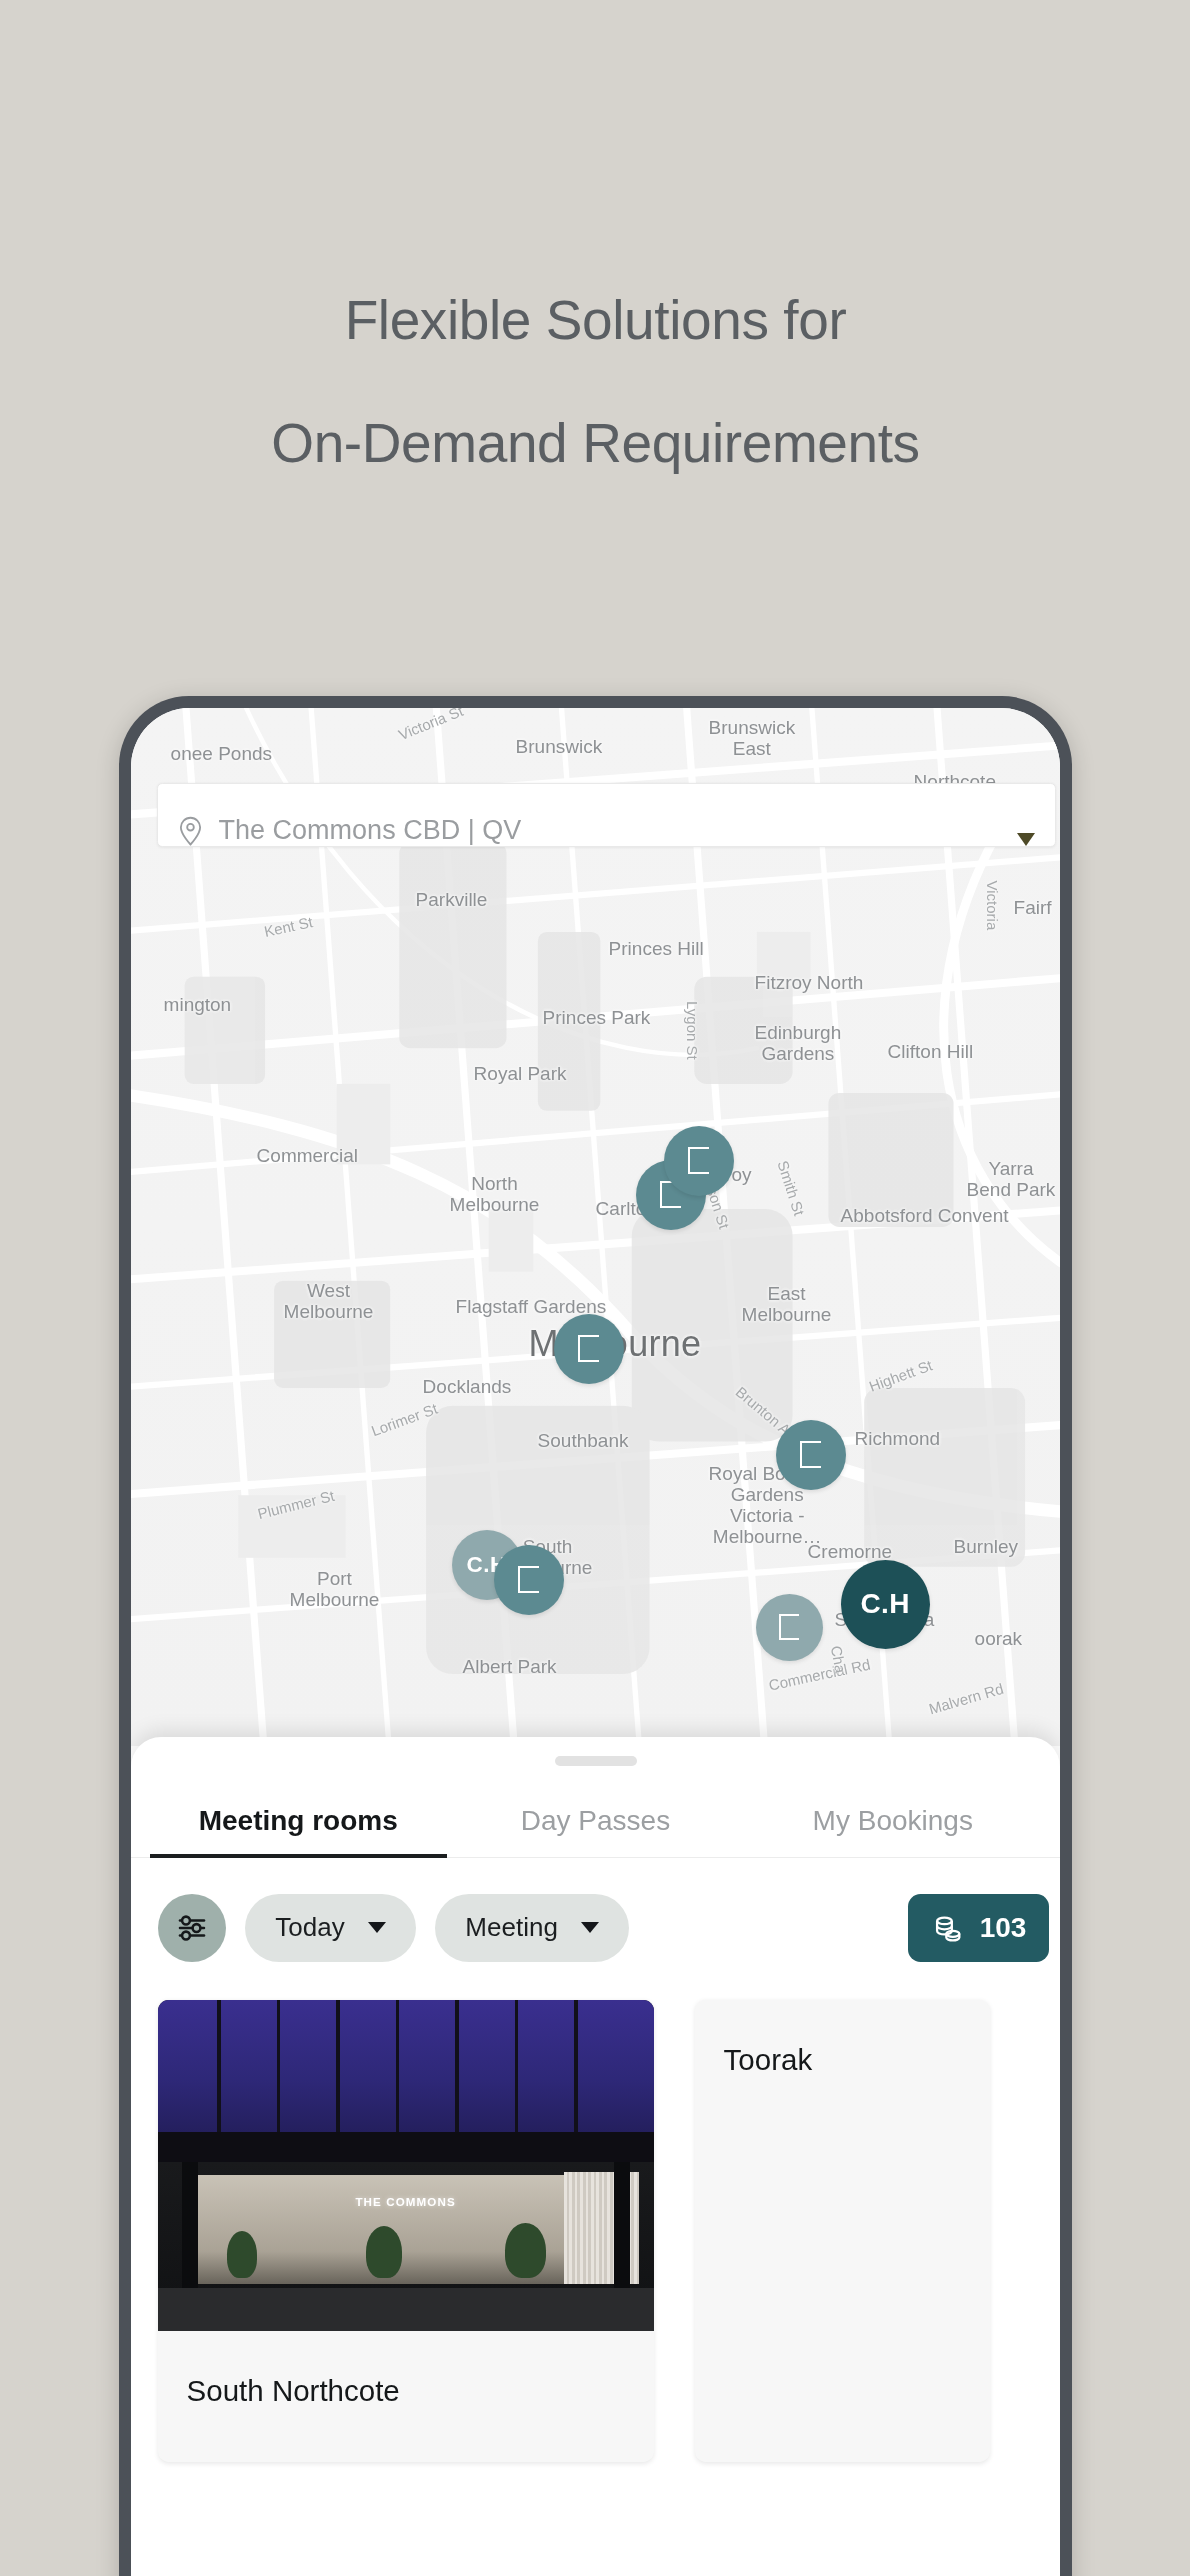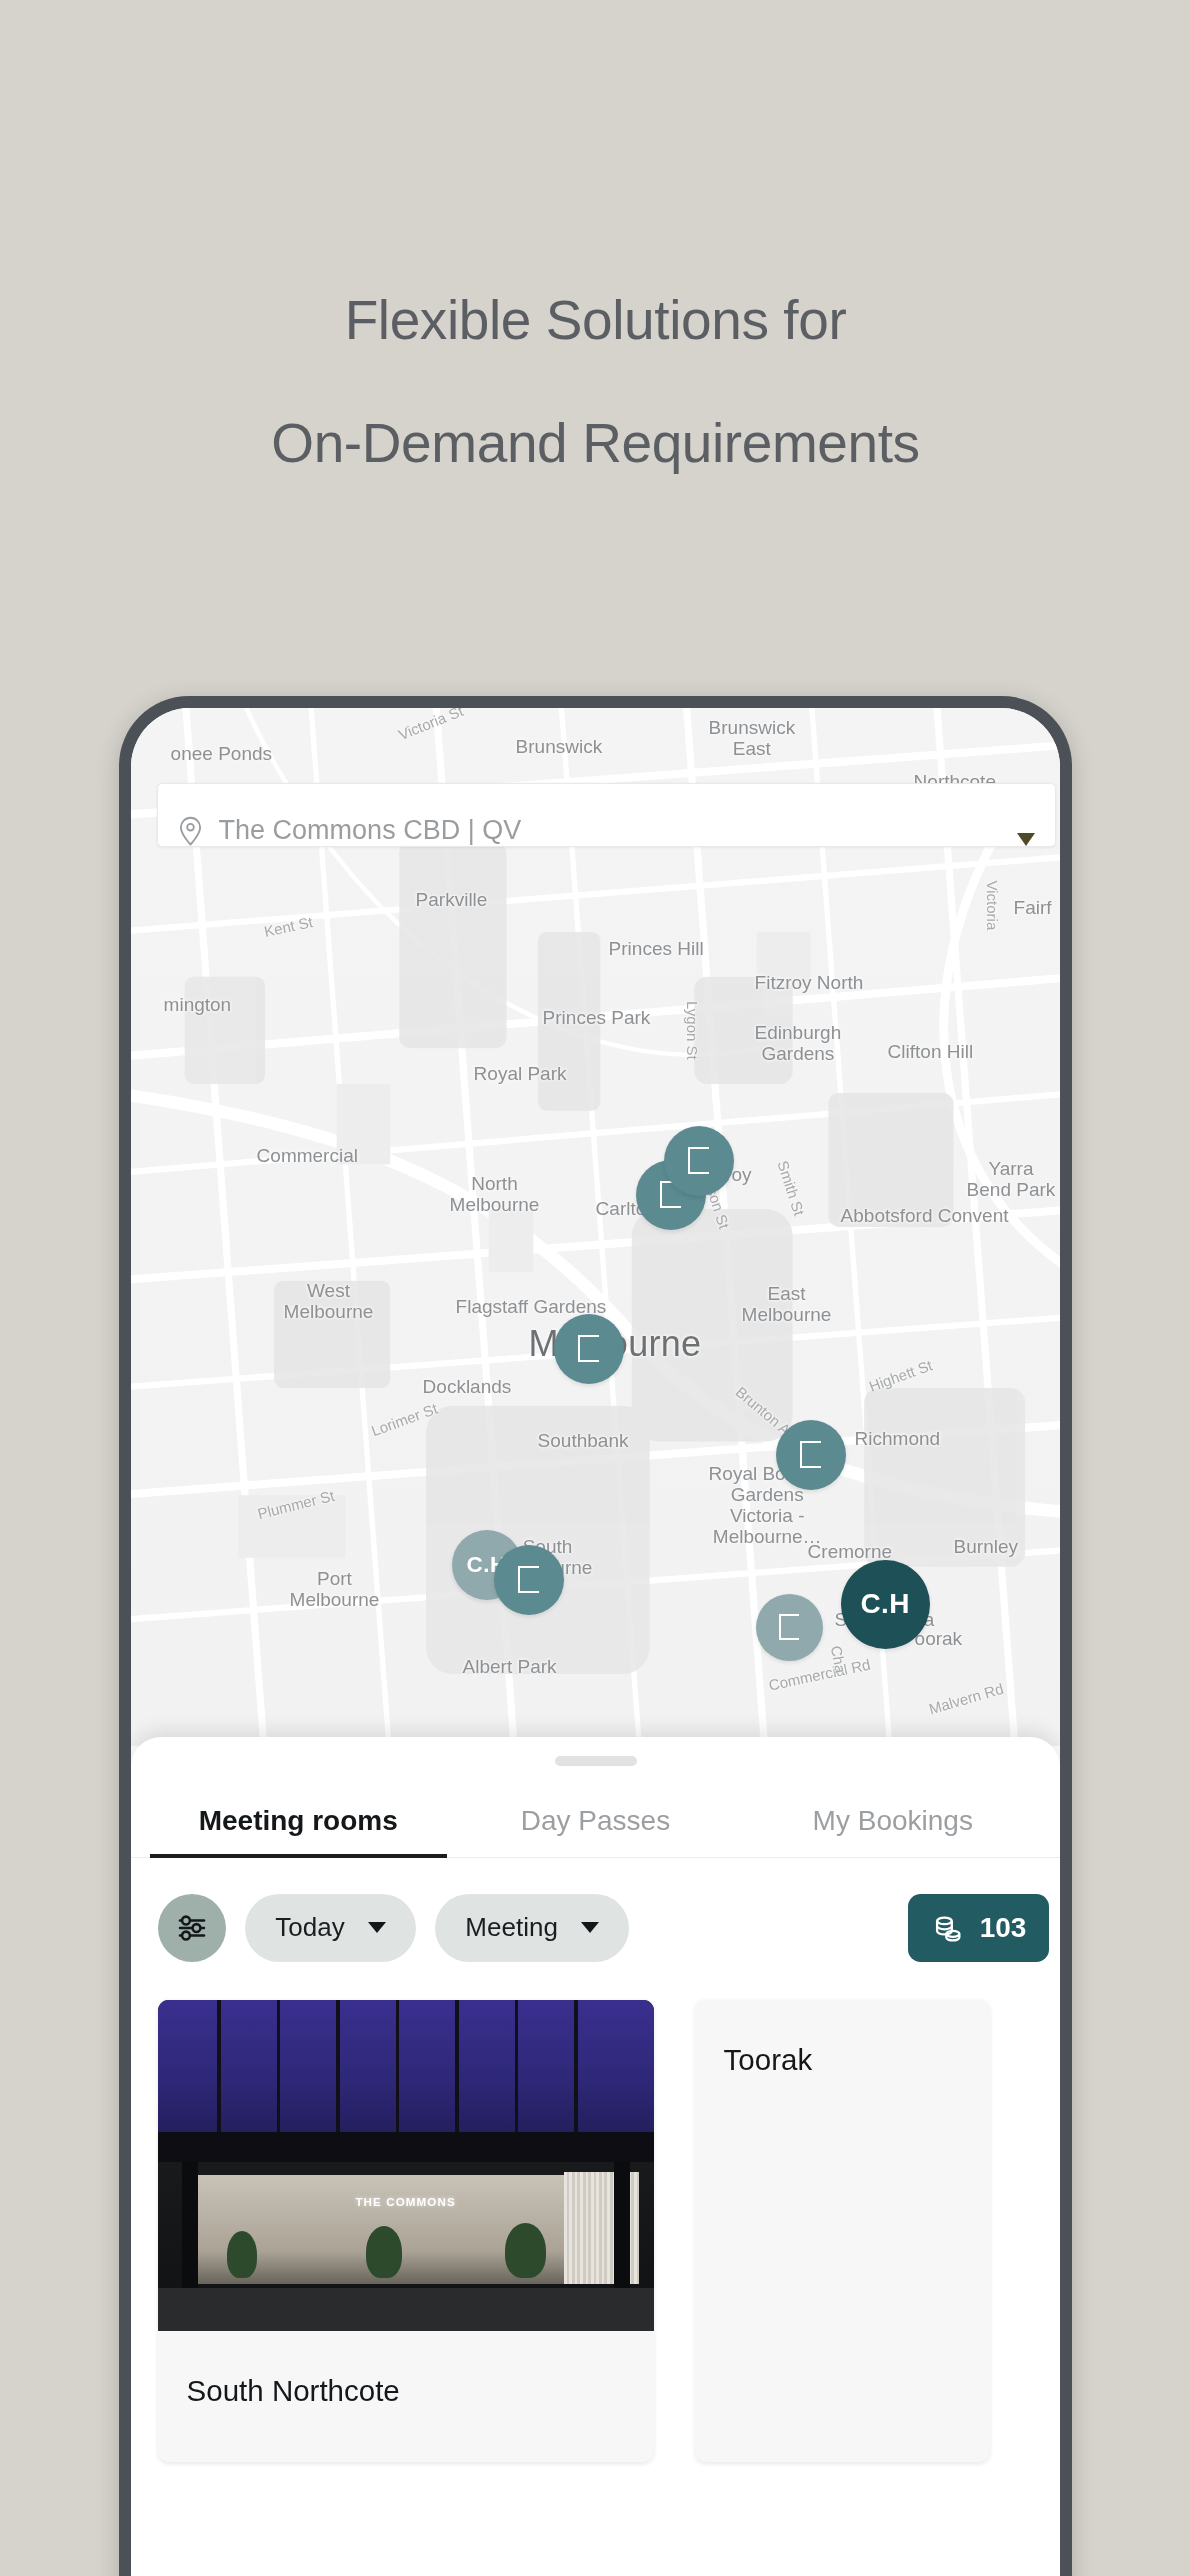--- a/index.html
+++ b/index.html
@@ -397,21 +397,21 @@
           <div class="maplabel " style="left: 578px; top: 755px;">Royal Botanic<br>Gardens<br>Victoria -<br>Melbourne…</div>
           <div class="maplabel " style="left: 677px; top: 833px;">Cremorne</div>
           <div class="maplabel " style="left: 823px; top: 828px;">Burnley</div>
           <div class="maplabel street" style="left: 126px; top: 789px; transform: rotate(-14deg);">Plummer St</div>
           <div class="maplabel " style="left: 159px; top: 860px;">Port<br>Melbourne</div>
           <div class="maplabel " style="left: 372px; top: 828px;">South<br>Melbourne</div>
           <div class="maplabel " style="left: 704px; top: 901px;">South Yarra</div>
           <div class="maplabel " style="left: 332px; top: 948px;">Albert Park</div>
           <div class="maplabel street" style="left: 637px; top: 959px; transform: rotate(-12deg);">Commercial Rd</div>
           <div class="maplabel street" style="left: 693px; top: 943px; transform: rotate(80deg);">Cha</div>
-          <div class="maplabel " style="left: 784px; top: 920px;">oorak</div>
+          <div class="maplabel " style="left: 844px; top: 920px;">oorak</div>
           <div class="maplabel street" style="left: 797px; top: 983px; transform: rotate(-16deg);">Malvern Rd</div>
         </div>
       <div>
           <div class="pin c " style="width: 70px; height: 70px; left: 505px; top: 452px;">
             <span class="gl" style="width: 21px; height: 27px;"></span>
           </div>
           <div class="pin c " style="width: 70px; height: 70px; left: 533px; top: 418px;">
             <span class="gl" style="width: 21px; height: 27px;"></span>
           </div>
           <div class="pin c " style="width: 70px; height: 70px; left: 423px; top: 606px;">

